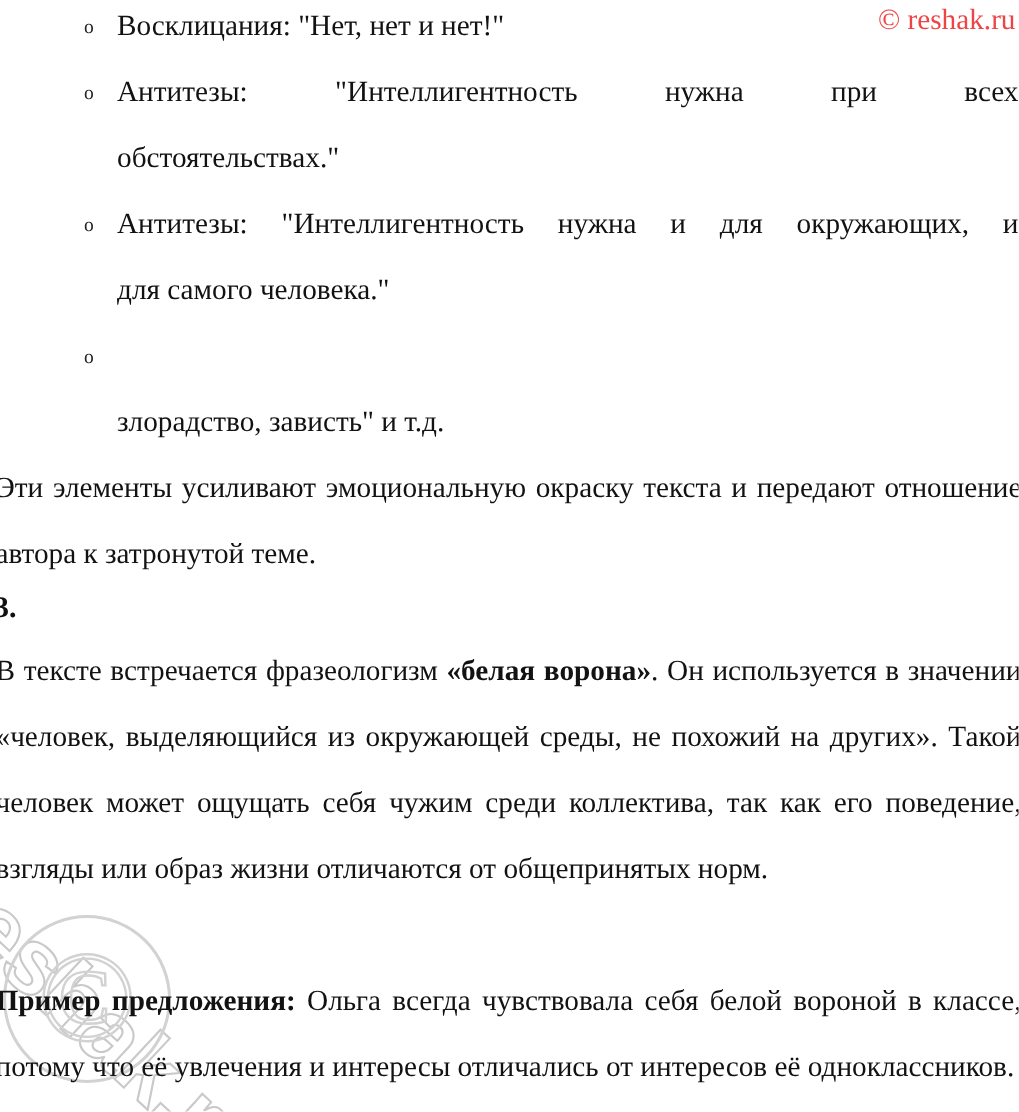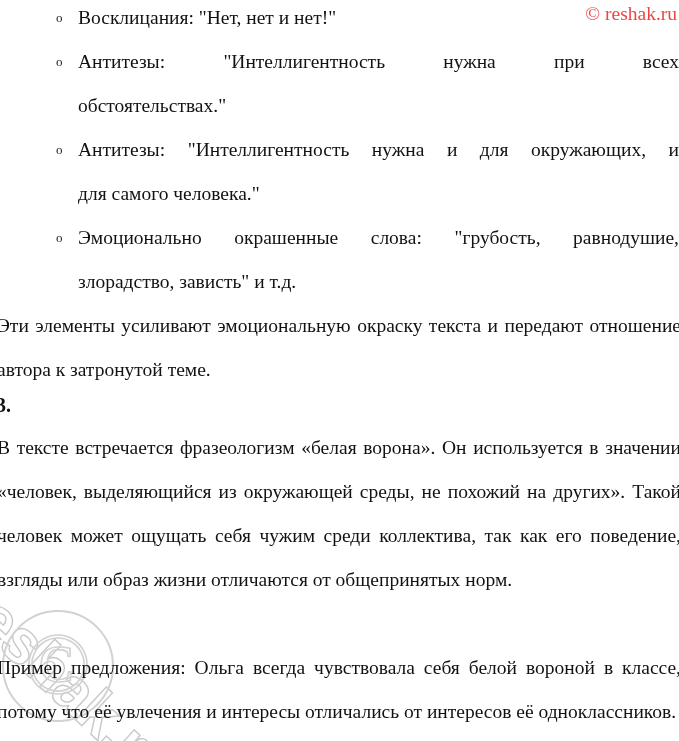--- a/index.html
+++ b/index.html
@@ -126,21 +126,21 @@
     position: absolute;
     left: -3px;
     width: 684px;
     box-sizing: border-box;
     font-size: 19.5px;
     line-height: 44px;
     text-align: justify;
     text-justify: inter-word;
     color: #121212;
   }
-  .body-par b { font-weight: 400; }
+  .body-par b { font-weight: 700; }
 
   .heading-num {
     position: absolute;
     left: -4px;
     font-size: 20px;
     line-height: 32px;
     font-weight: 700;
     color: #101010;
   }
 </style>
@@ -176,21 +176,20 @@
     <div class="bullet-item" style="top:128px;">
       <span class="marker">o</span>
       <span class="stretch" style="display:block;"><b>Антитезы</b><span>: </span><span>"Интеллигентность нужна и для окружающих, и</span></span>
     </div>
     <div class="bullet-item" style="top:172px;">
       <span>для самого человека."</span>
     </div>
 
     <div class="bullet-item" style="top:216px;">
       <span class="marker">o</span>
-      <span class="stretch" style="display:block;"><b>Эмоционально окрашенные слова</b><span>: </span><span>"грубость, равнодушие,</span></span>
     </div>
     <div class="bullet-item" style="top:260px;">
       <span>злорадство, зависть" и т.д.</span>
     </div>
 
     <div class="body-par" style="top:304px;">Эти элементы усиливают эмоциональную окраску текста и передают отношение автора к затронутой теме.</div>
 
     <div class="heading-num" style="top:389px;">3.</div>
 
     <div class="body-par" style="top:426px;">

